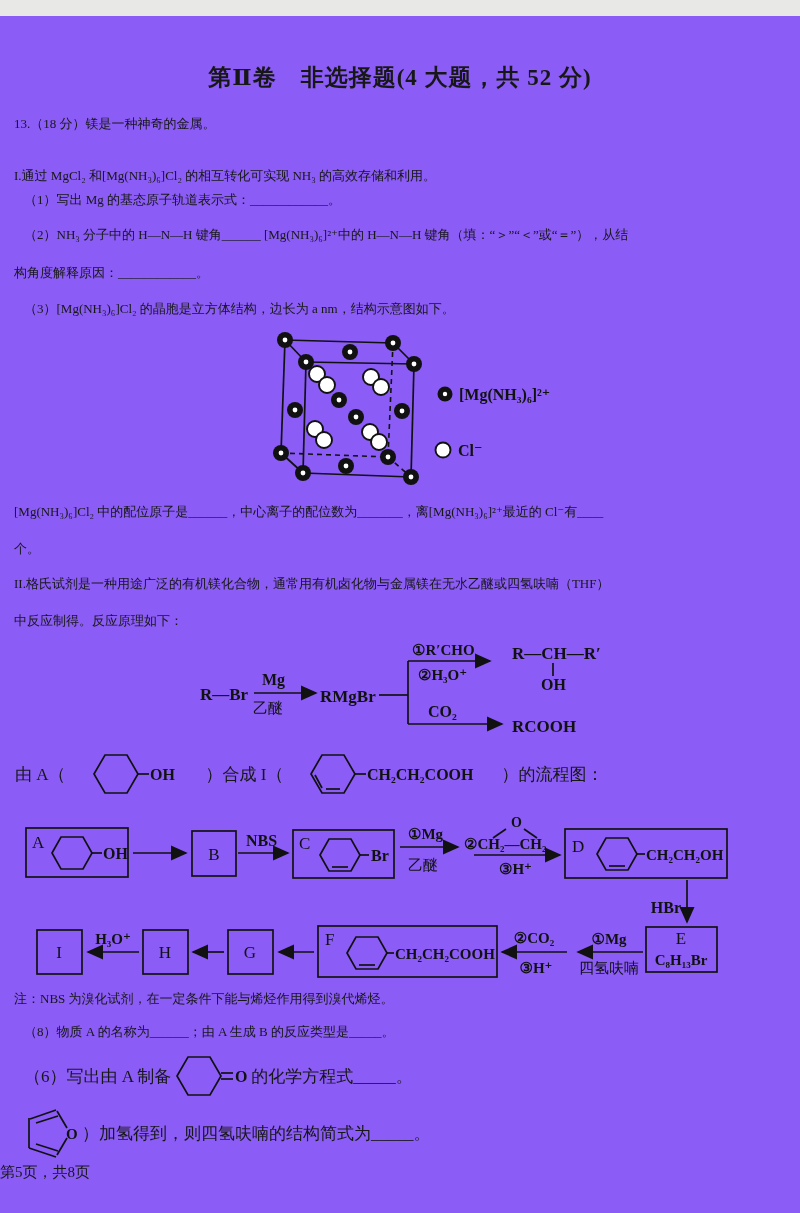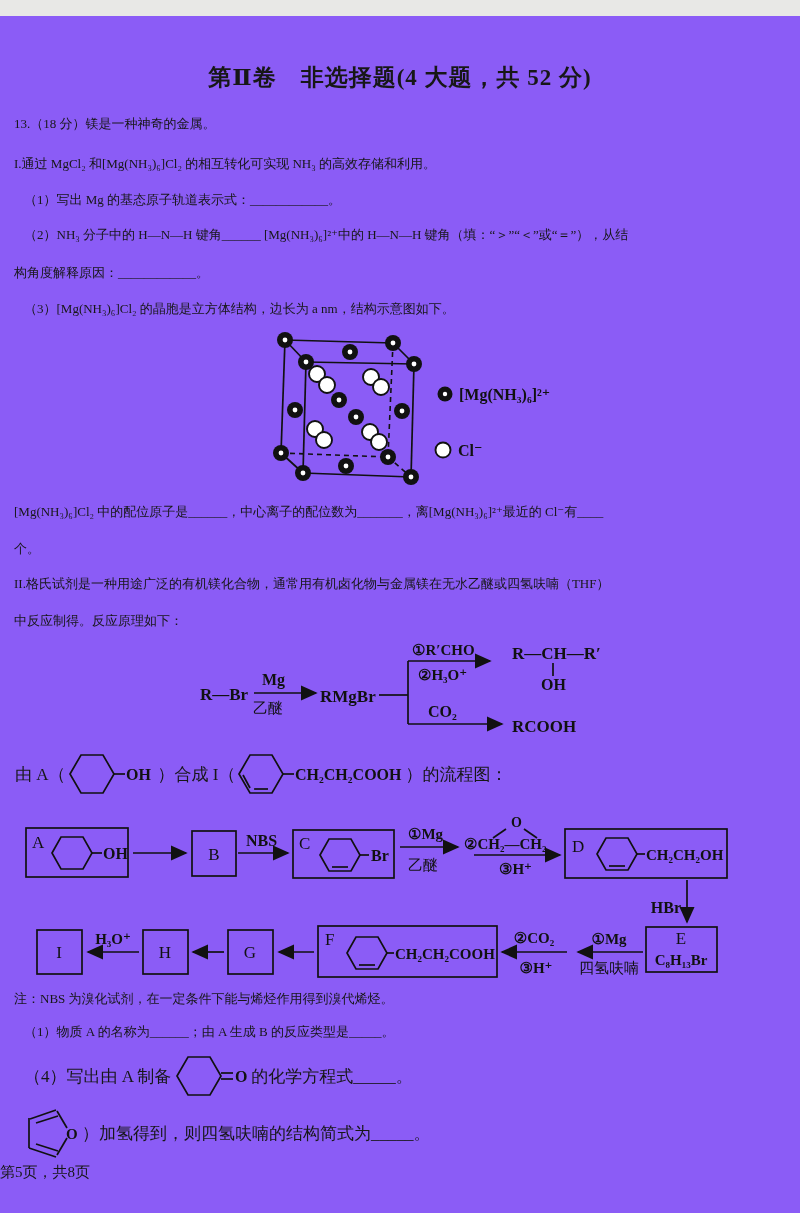--- a/index.html
+++ b/index.html
@@ -23,21 +23,21 @@
   .atomO{fill:#fff;stroke:#111;stroke-width:1.9;}
 </style>
 </head>
 <body>
 
 <div class="page">
 
   <div class="ln title" style="top:48px;left:0;">第Ⅱ卷　非选择题(4 大题，共 52 分)</div>
 
   <div class="ln" style="top:100px;left:14px;">13.（18 分）镁是一种神奇的金属。</div>
-  <div class="ln" style="top:140px;left:14px;text-align:right;">I.通过 MgCl₂ 和[Mg(NH₃)₆]Cl₂ 的相互转化可实现 NH₃ 的高效存储和利用。</div>
+  <div class="ln" style="top:152px;left:14px;text-align:right;">I.通过 MgCl₂ 和[Mg(NH₃)₆]Cl₂ 的相互转化可实现 NH₃ 的高效存储和利用。</div>
   <div class="ln" style="top:176px;left:24px;">（1）写出 Mg 的基态原子轨道表示式：____________。</div>
   <div class="ln" style="top:211px;left:24px;">（2）NH₃ 分子中的 H—N—H 键角______ [Mg(NH₃)₆]²⁺中的 H—N—H 键角（填：“＞”“＜”或“＝”），从结</div>
   <div class="ln" style="top:249px;left:14px;">构角度解释原因：____________。</div>
   <div class="ln" style="top:285px;left:24px;">（3）[Mg(NH₃)₆]Cl₂ 的晶胞是立方体结构，边长为 a nm，结构示意图如下。</div>
 
   <svg style="position:absolute;top:305px;left:253px;" width="400" height="178" viewBox="0 0 400 178">
 
     <line class="fx" x1="32" y1="19" x2="140" y2="22"></line>
     <line class="fx" x1="32" y1="19" x2="28" y2="132"></line>
     <line class="fx" x1="53" y1="41" x2="161" y2="43"></line>
@@ -156,21 +156,21 @@
     <text x="268" y="48" font-size="15" class="frm">②H₃O⁺</text>
     <text x="362" y="27" font-size="17" class="frm">R—CH—R′</text>
     <line class="fx" x1="403" y1="31" x2="403" y2="44"></line>
     <text x="391" y="58" font-size="16" class="frm">OH</text>
 
     <line class="fx" x1="258" y1="92" x2="352" y2="92" marker-end="url(#arrS)"></line>
     <text x="278" y="85" font-size="16" class="frm">CO₂</text>
     <text x="362" y="100" font-size="17" class="frm">RCOOH</text>
   </svg>
 
-  <div class="row" style="top:724px;left:15px;height:68px;">
+  <div class="row" style="top:724px;left:15px;height:68px;gap:24px;">
     <span>由 A（</span>
     <svg width="92" height="58" viewBox="0 0 92 58">
       <polygon class="fx" points="4,29 15,10 37,10 48,29 37,48 15,48"></polygon>
       <line class="fx" x1="48" y1="29" x2="59" y2="29"></line>
       <text x="60" y="35" font-size="16" class="frm">OH</text>
     </svg>
     <span>）合成 I（</span>
     <svg width="170" height="58" viewBox="0 0 170 58">
       <polygon class="fx" points="4,29 15,10 37,10 48,29 37,48 15,48"></polygon>
       <line class="fx" x1="8" y1="30" x2="15" y2="43"></line>
@@ -273,24 +273,24 @@
     <line class="fx" x1="139" y1="136" x2="88" y2="136" marker-end="url(#arrF)"></line>
     <text x="113" y="128" font-size="15" class="frm" text-anchor="middle">H₃O⁺</text>
 
     <g>
       <rect class="box" x="37" y="114" width="45" height="44"></rect>
       <text x="59" y="142" font-size="17" text-anchor="middle">I</text>
     </g>
   </svg>
 
   <div class="ln" style="top:975px;left:14px;">注：NBS 为溴化试剂，在一定条件下能与烯烃作用得到溴代烯烃。</div>
-  <div class="ln" style="top:1008px;left:24px;">（1）物质 A 的名称为______；由 A 生成 B 的反应类型是_____。</div>
+  <div class="ln" style="top:1008px;left:24px;">（8）物质 A 的名称为______；由 A 生成 B 的反应类型是_____。</div>
 
   <div class="row" style="top:1028px;left:24px;height:64px;">
-    <span>（4）写出由 A 制备</span>
+    <span>（6）写出由 A 制备</span>
     <svg width="80" height="60" viewBox="0 0 80 60">
       <polygon class="fx" points="6,30 17,11 39,11 50,30 39,49 17,49"></polygon>
       <line class="fx" x1="50" y1="27" x2="62" y2="27"></line>
       <line class="fx" x1="50" y1="33" x2="62" y2="33"></line>
       <text x="64" y="36" font-size="16" class="frm">O</text>
     </svg>
     <span>的化学方程式_____。</span>
   </div>
 
   <div class="row" style="top:1086px;left:24px;height:62px;">

